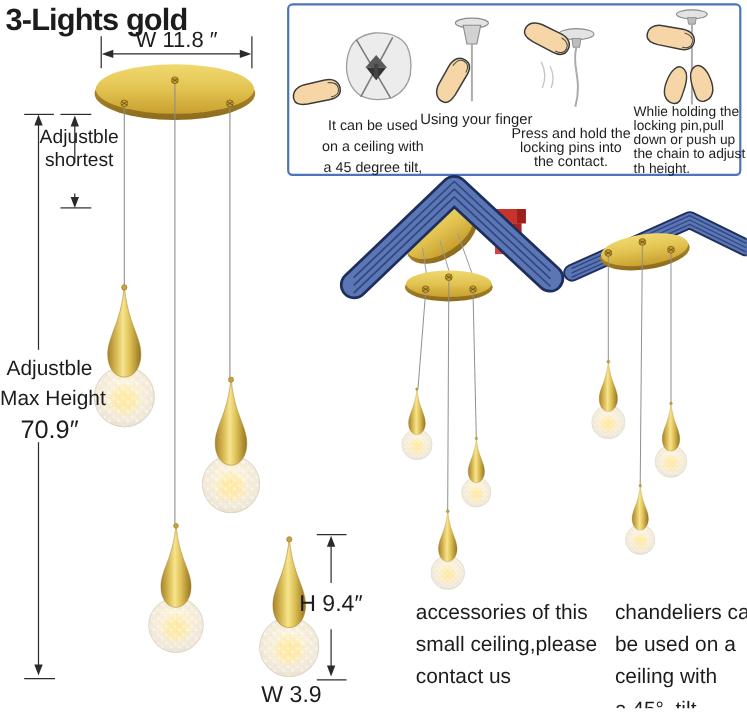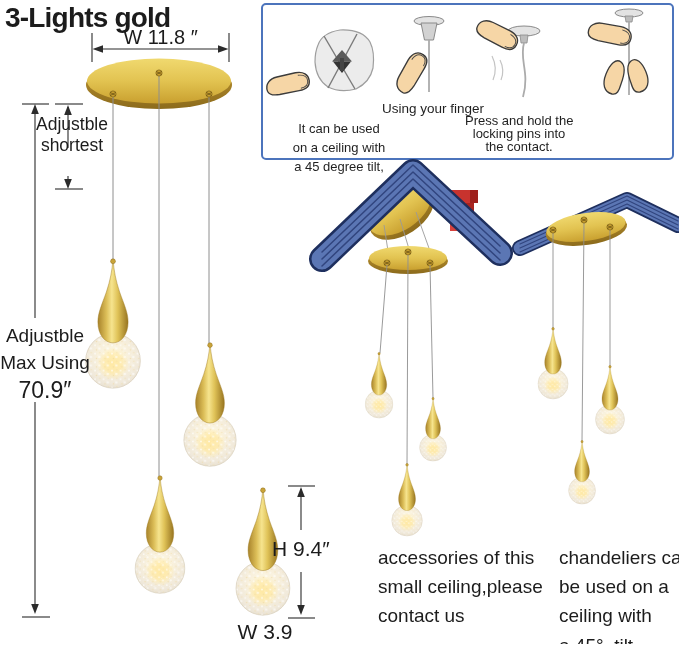--- a/index.html
+++ b/index.html
@@ -14,21 +14,21 @@
   .dim-w{left:92px;top:26px;width:137px;text-align:center;font-size:20px;}
   .dim-shortest{left:22px;top:114px;width:100px;text-align:center;}
   .dim-shortest .l{font-size:17.5px;line-height:21px;}
   .dim-shortest .v{font-size:28px;line-height:32px;}
   .dim-max{left:0px;top:322px;width:90px;text-align:center;}
   .dim-max .l{font-size:19px;line-height:27px;}
   .dim-max .v{font-size:23px;line-height:28px;}
   .dim-h{left:272px;top:537px;width:64px;font-size:21px;}
   .dim-w39{left:231px;top:620px;width:68px;text-align:center;font-size:21px;}
   .step{font-size:13px;color:#1f1f1f;}
-  .step1{left:283px;top:104px;width:112px;text-align:center;line-height:19px;margin-top:15px;}
+  .step1{left:283px;top:104px;width:112px;text-align:center;line-height:19px;}
   .step2{left:382px;top:101px;font-size:13.5px;}
   .step3{left:465px;top:114px;width:108px;text-align:center;line-height:13px;}
   .step4{left:576px;top:95px;width:100px;text-align:left;font-size:12.5px;line-height:12.9px;}
   .note{font-size:19px;line-height:29.2px;}
   .note-left{left:378px;top:543px;}
   .note-right{left:559px;top:543px;}
   .roofN{stroke:#1E2F5E;} .roofB{stroke:#5B76B4;} .roofS{stroke:#31457F;}
 </style>
 </head>
 <body>
@@ -256,39 +256,46 @@
 
   <div class="t dim-w">W 11.8 ″</div>
 
   <div class="t dim-shortest">
     <div class="l">Adjustble</div>
     <div class="l">shortest</div>
   </div>
 
   <div class="t dim-max">
     <div class="l">Adjustble</div>
-    <div class="l">Max Using</div>
+    <div class="l">Max Height</div>
     <div class="v">70.9″</div>
   </div>
 
   <div class="t dim-h">H 9.4″</div>
   <div class="t dim-w39">W 3.9 ″</div>
 
   <div class="t step step1">
     <div>It can be used</div>
     <div>on a ceiling with</div>
     <div>a 45 degree tilt,</div>
   </div>
   <div class="t step step2">
     <div>Using your finger</div>
   </div>
   <div class="t step step3">
     <div>Press and hold the</div>
     <div>locking pins into</div>
     <div>the contact.</div>
+  </div>
+  <div class="t step step4">
+    <div>Whlie holding the</div>
+    <div>locking pin,pull</div>
+    <div>down or push up</div>
+    <div>the chain to adjust</div>
+    <div>th height.</div>
   </div>
 
   <div class="t note note-left">
     <div>accessories of this</div>
     <div>small ceiling,please</div>
     <div>contact us</div>
   </div>
   <div class="t note note-right">
     <div>chandeliers can</div>
     <div>be used on a</div>

